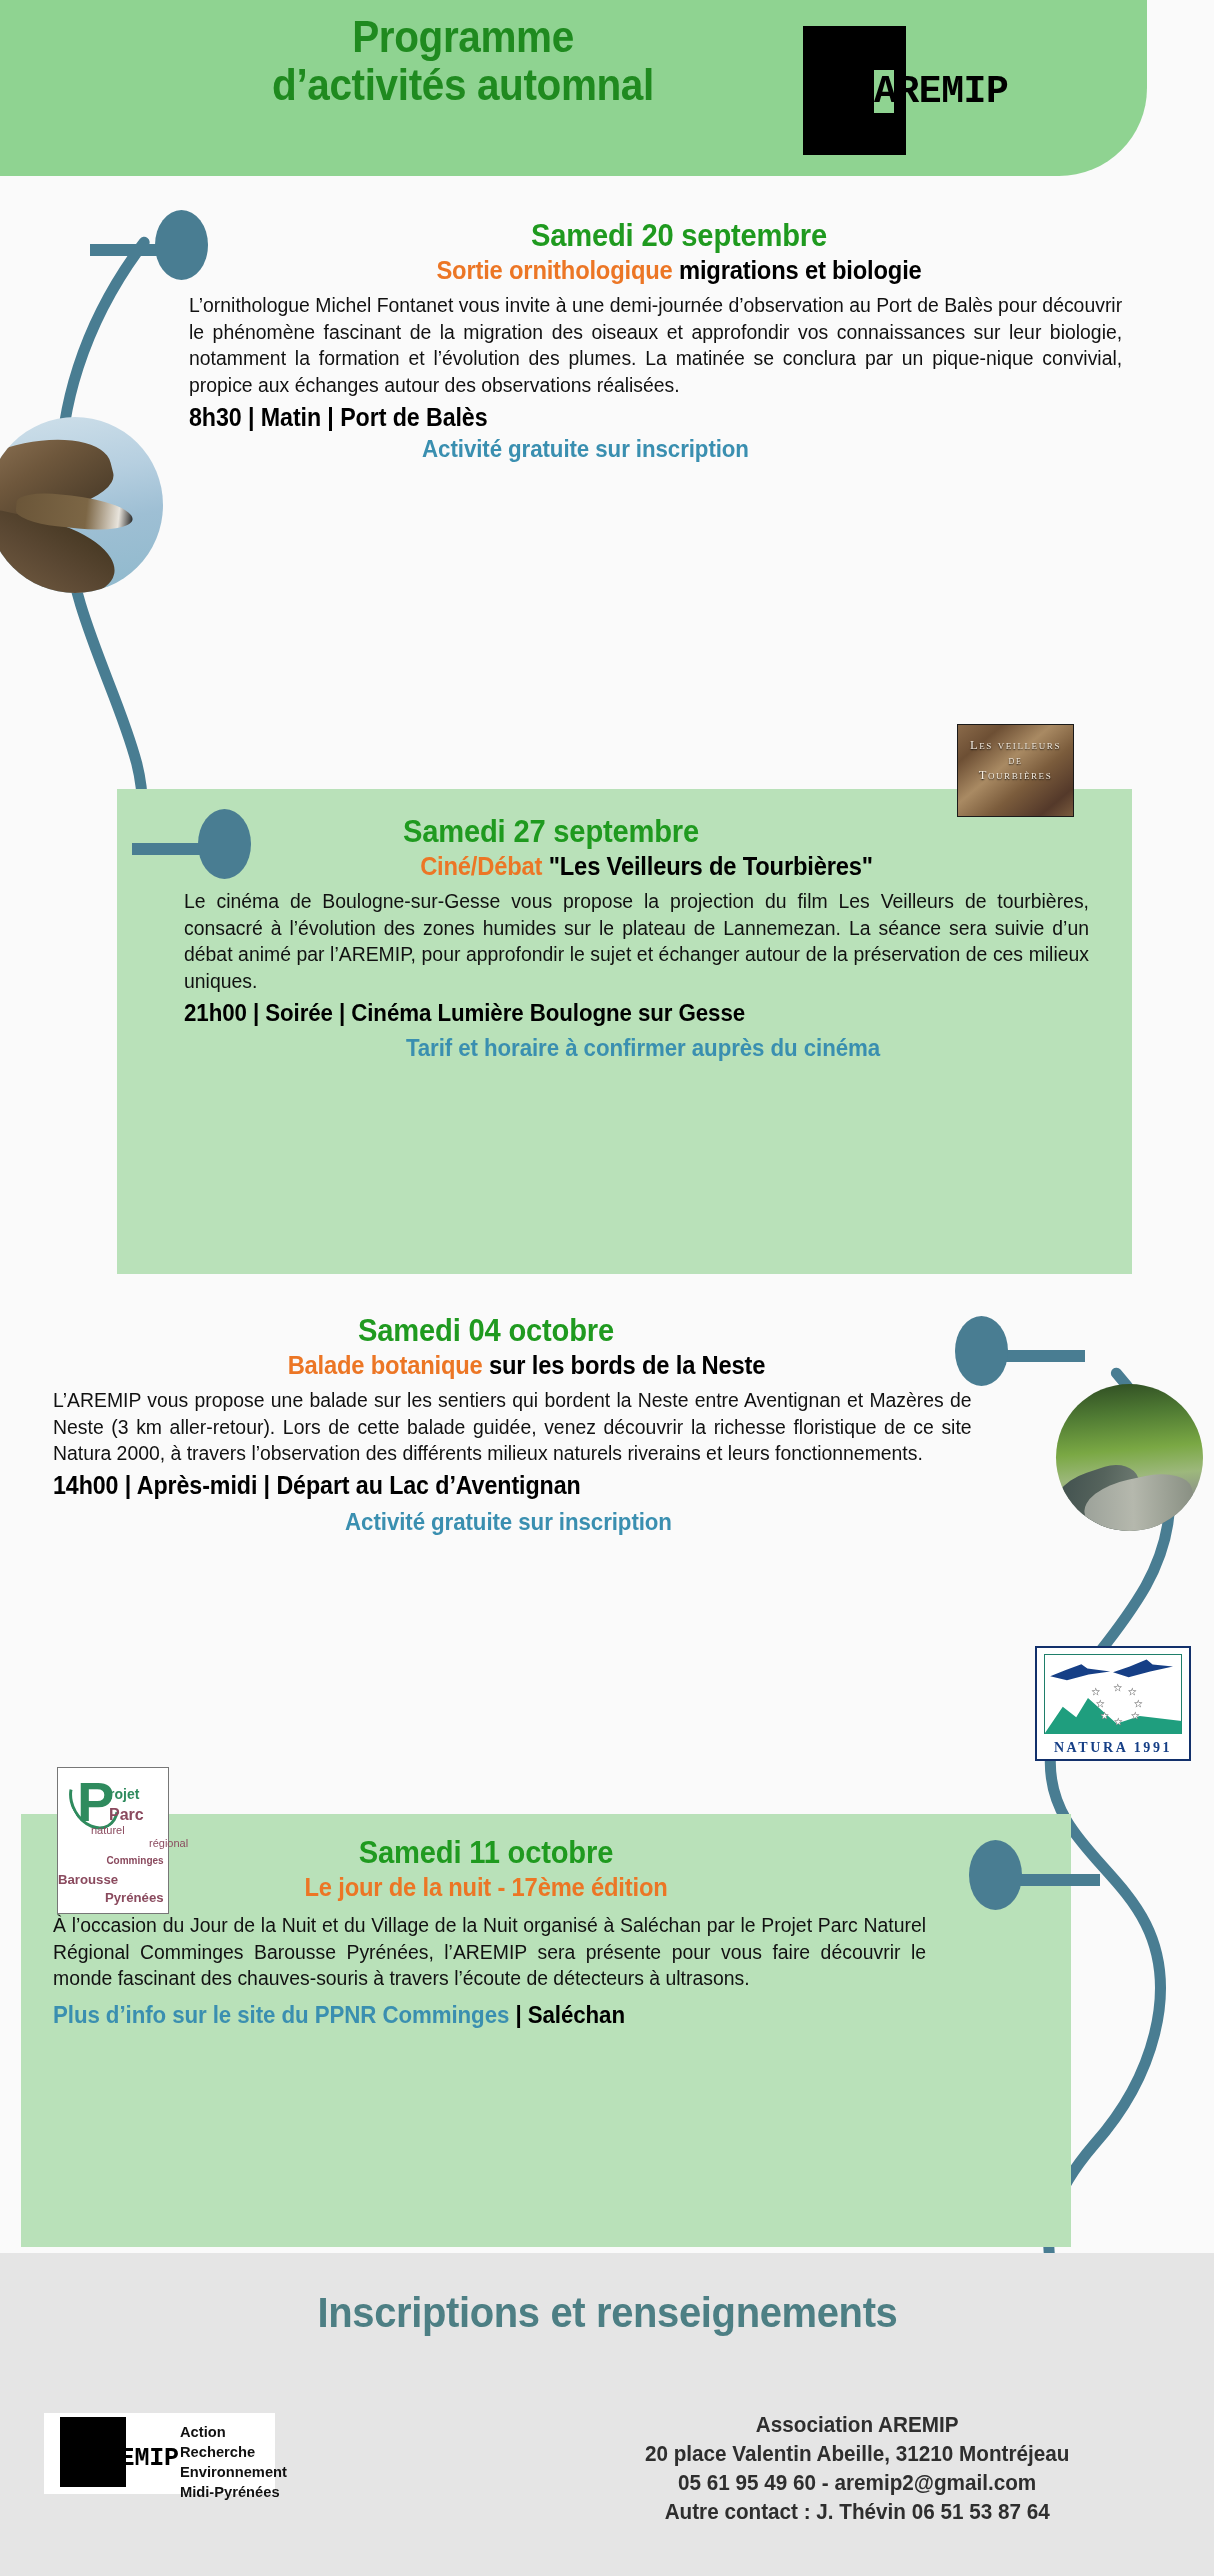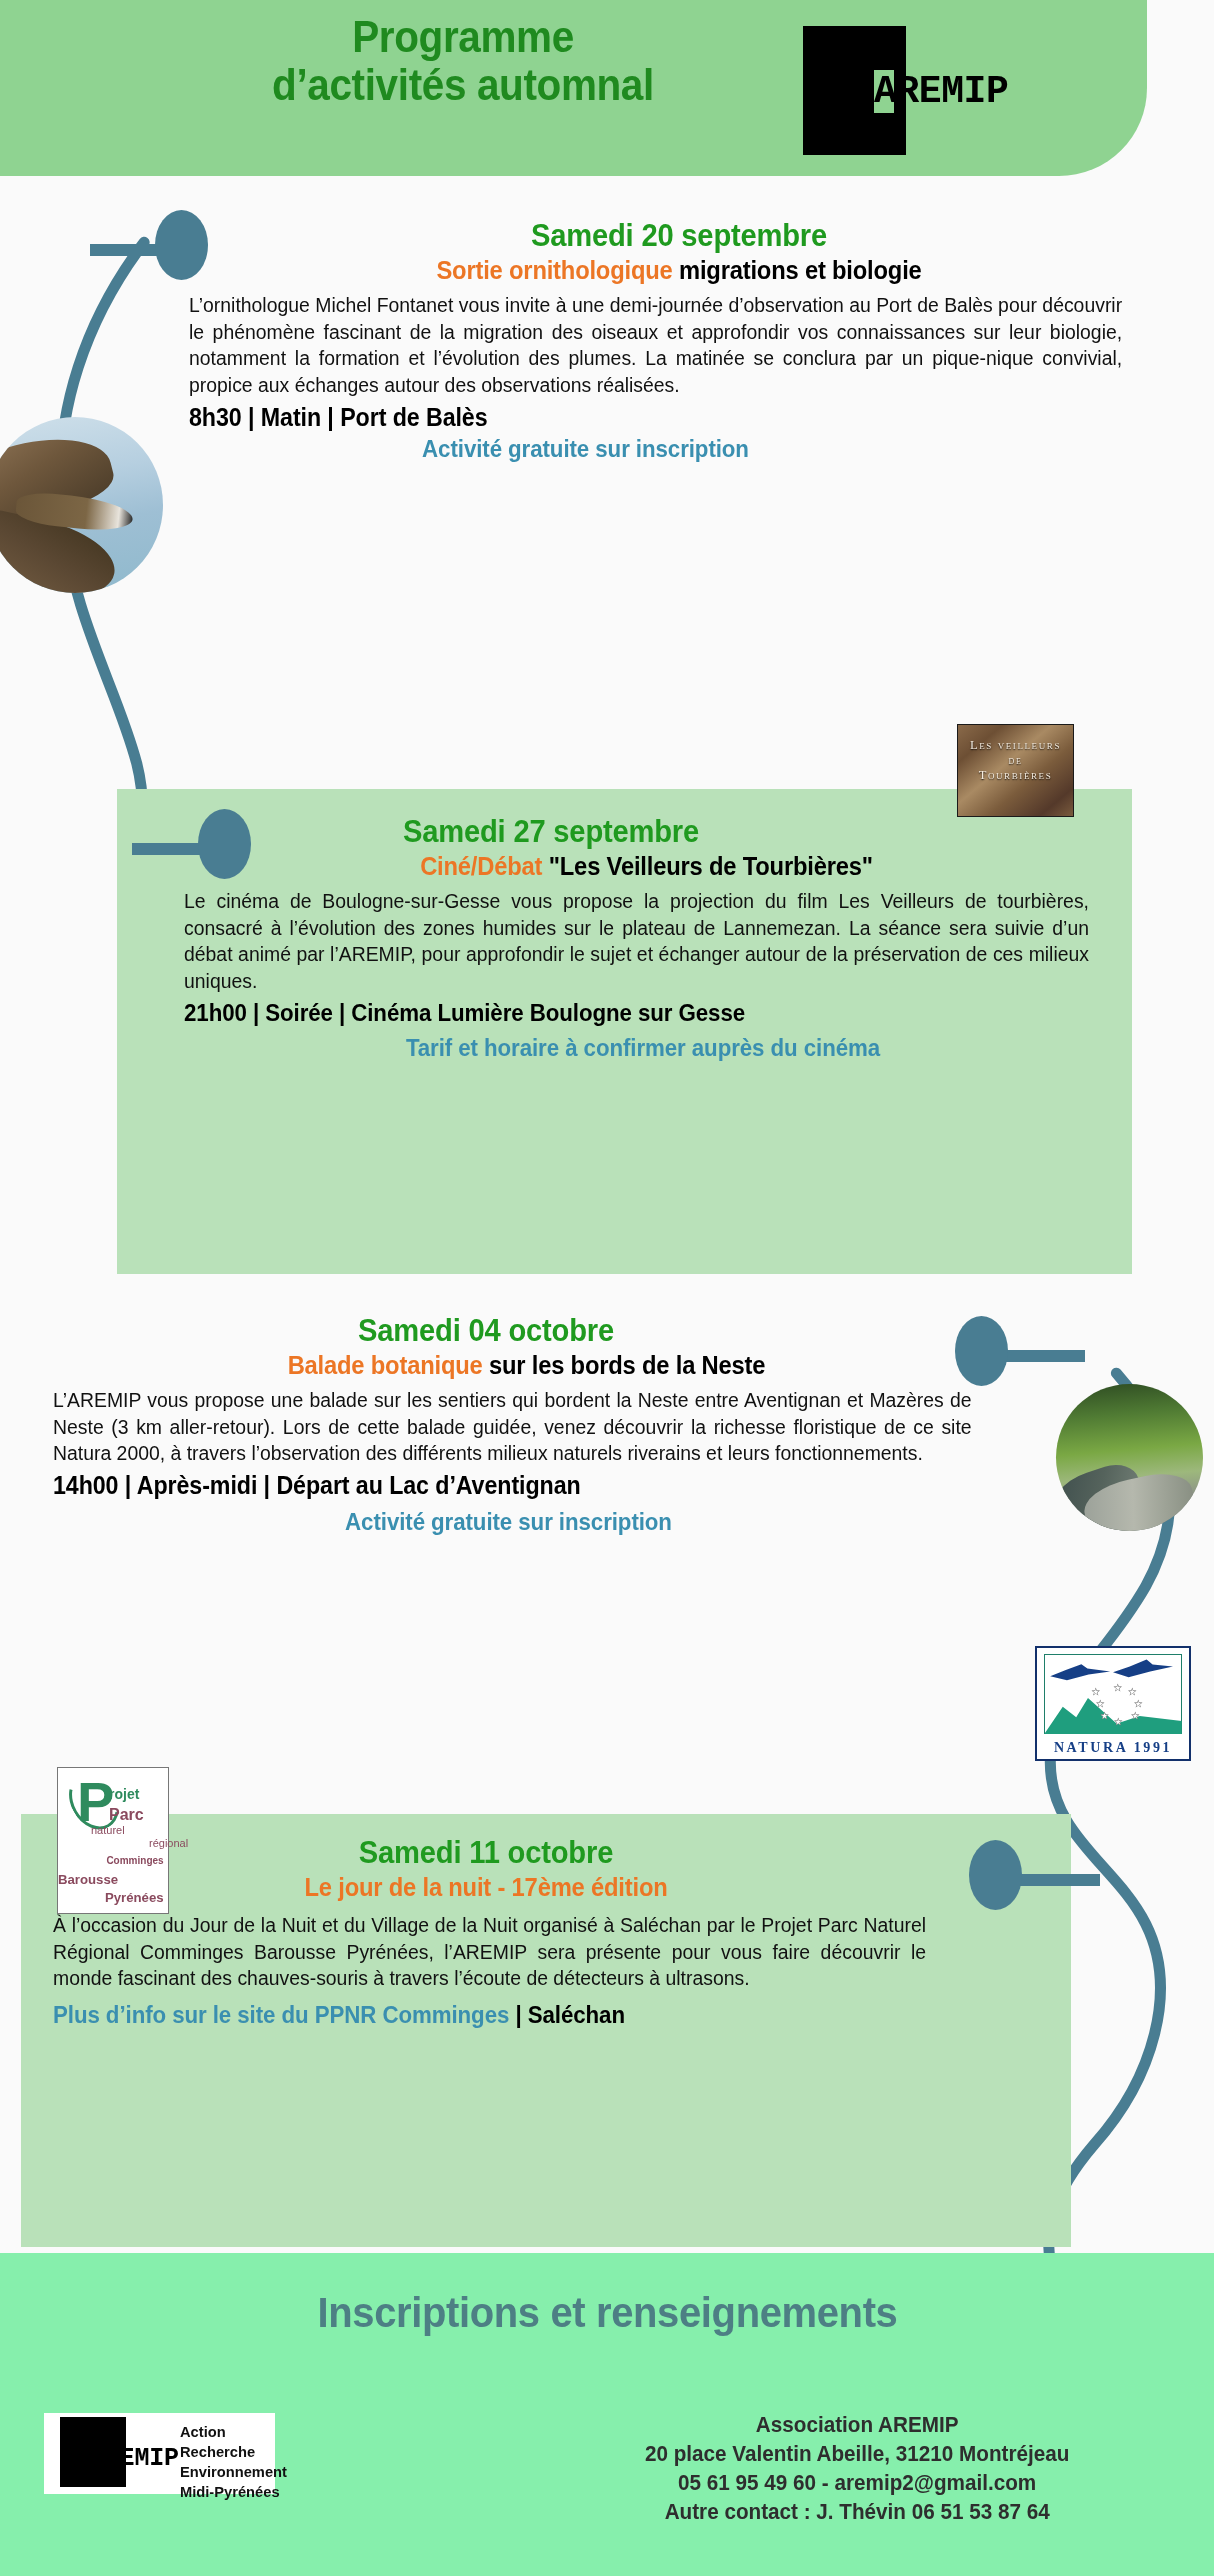--- a/index.html
+++ b/index.html
@@ -335,21 +335,21 @@
   #projet-parc .w-pyr {
     position: absolute; left: 0; right: 4.4px; top: 122px;
     text-align: right; color: #8a4a5e; font-size: 13.2px; font-weight: bold;
   }
 
   
   #footer {
     position: absolute;
     left: 0; bottom: 0;
     width: 1215px; height: 323px;
-    background: #86efac;
+    background: #e5e5e5;
     z-index: 10;
   }
   #footer-title {
     position: absolute;
     left: 0; right: 0; top: 35px;
     text-align: center;
     color: #4d7f84;
     font-weight: bold;
     font-size: 43px;
     font-family: "Liberation Sans Narrow", "Liberation Sans", sans-serif;

